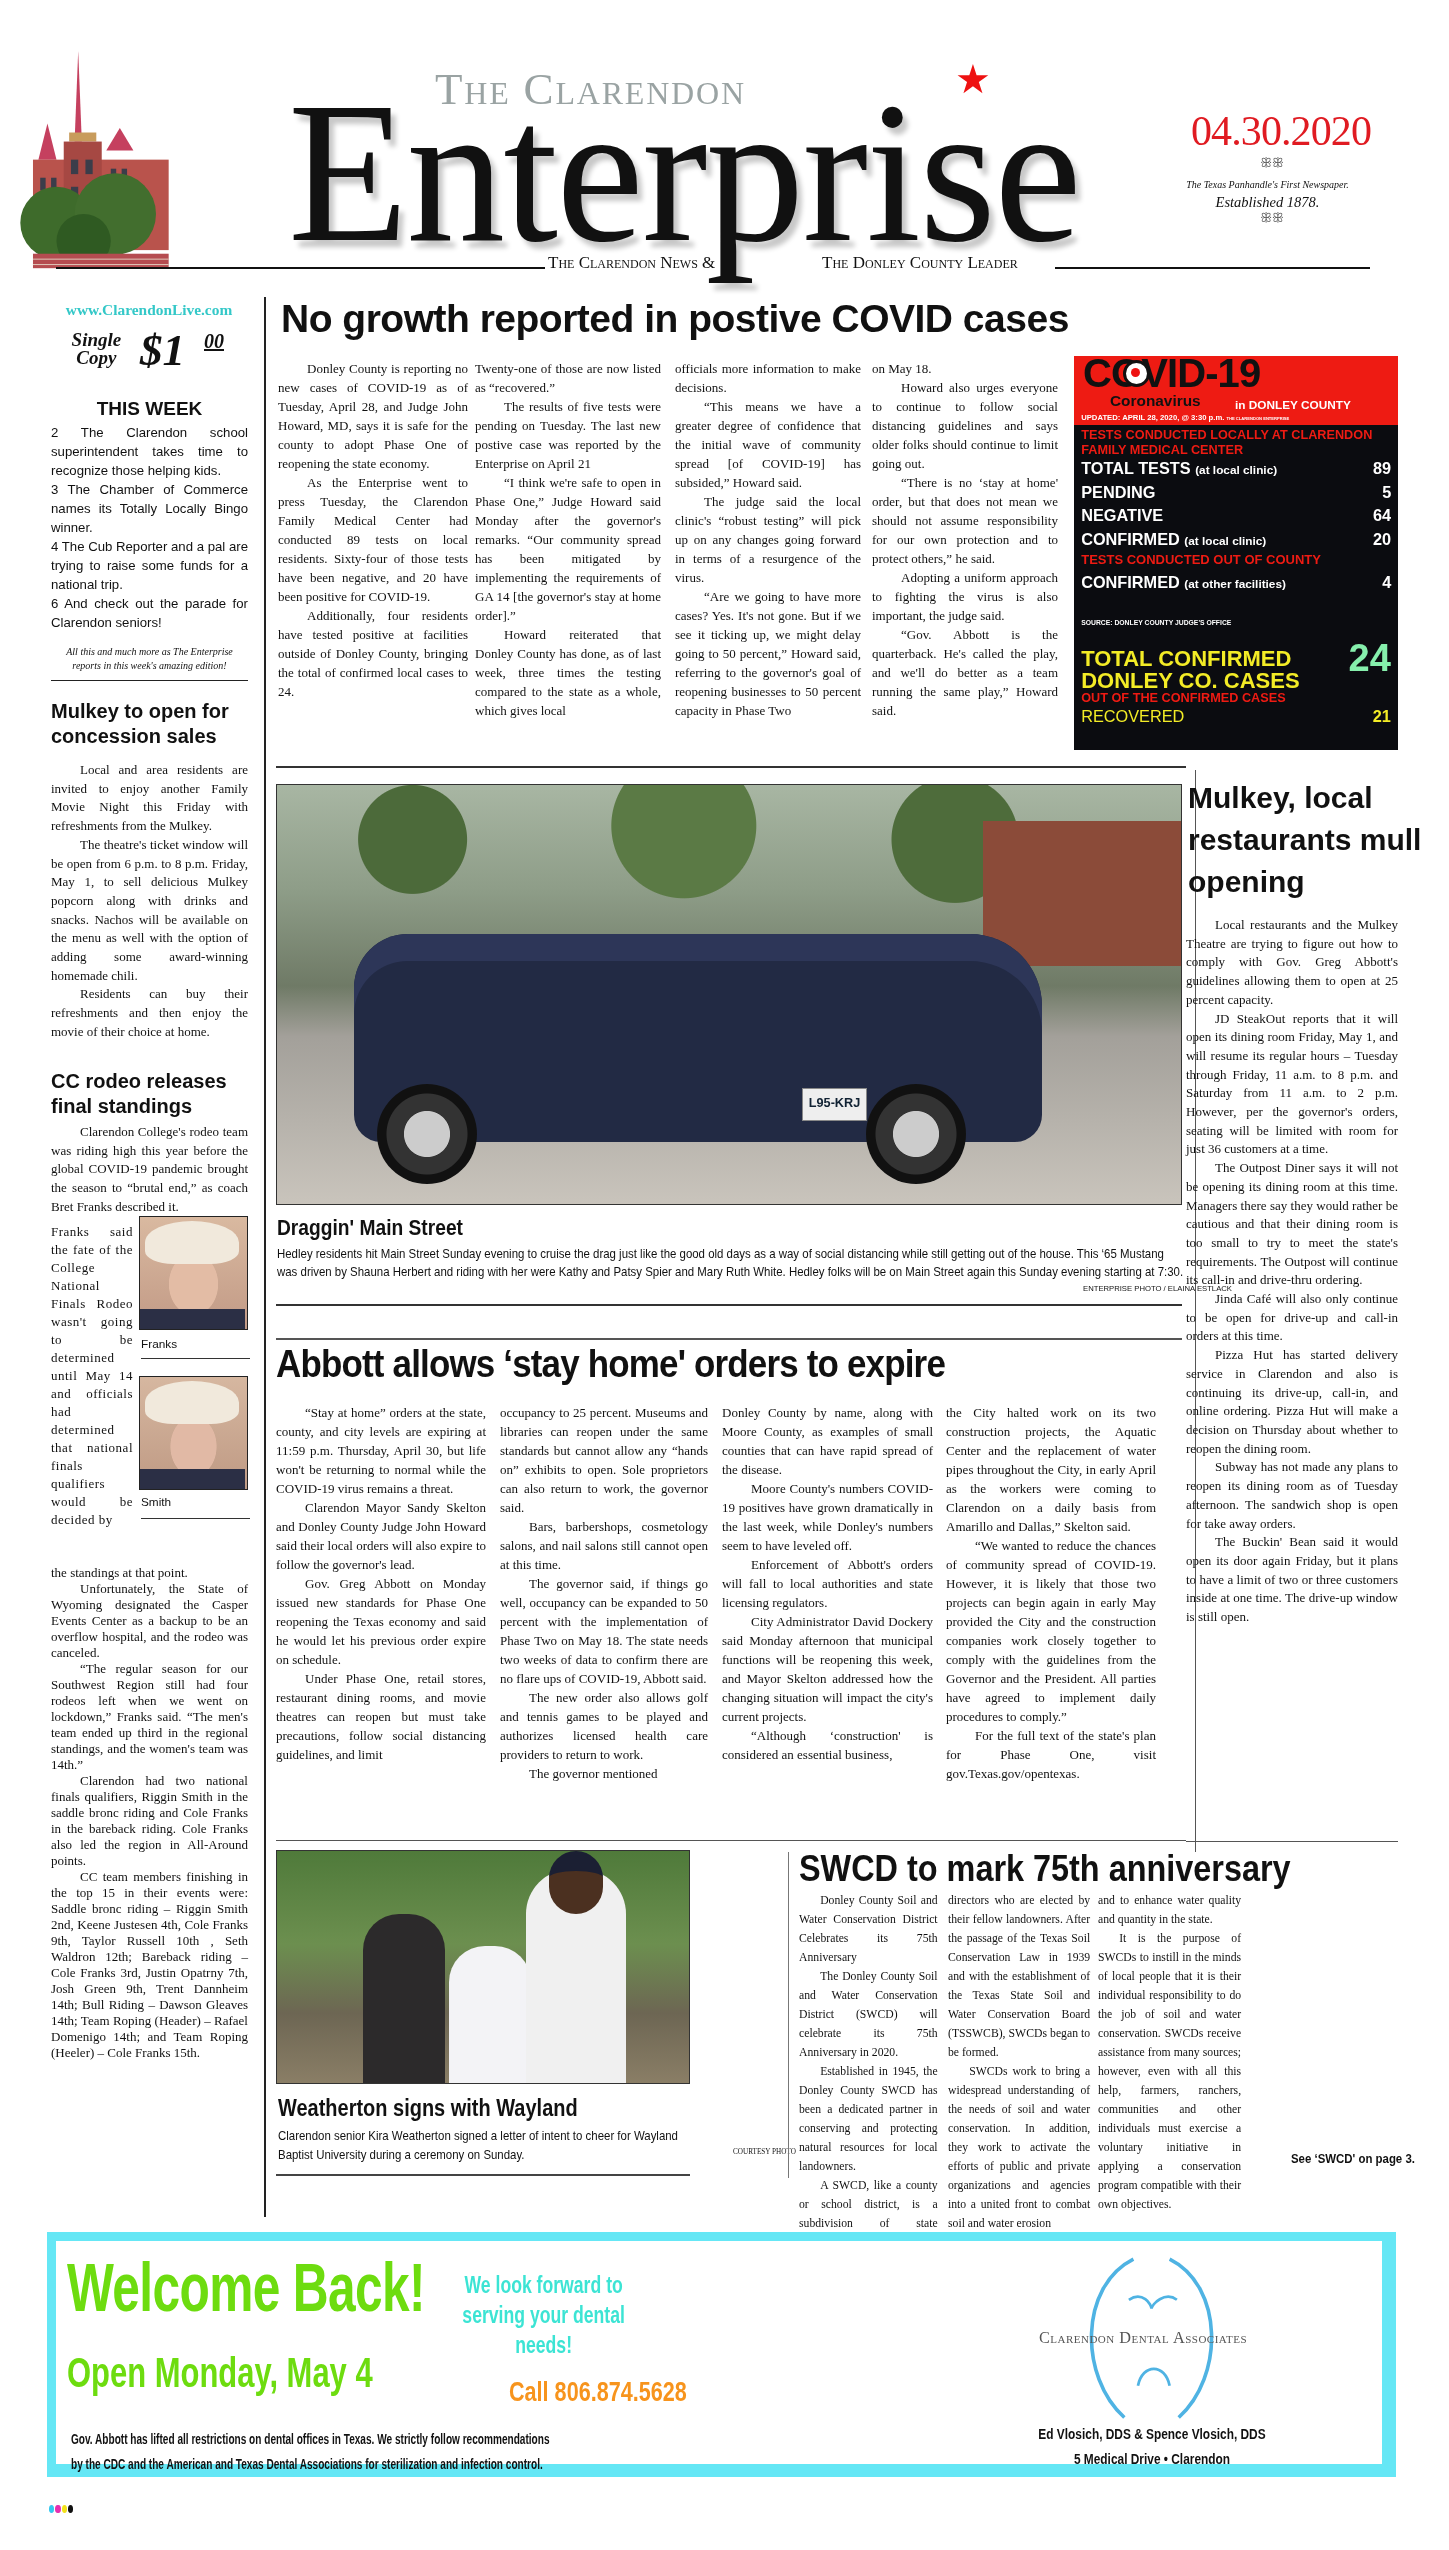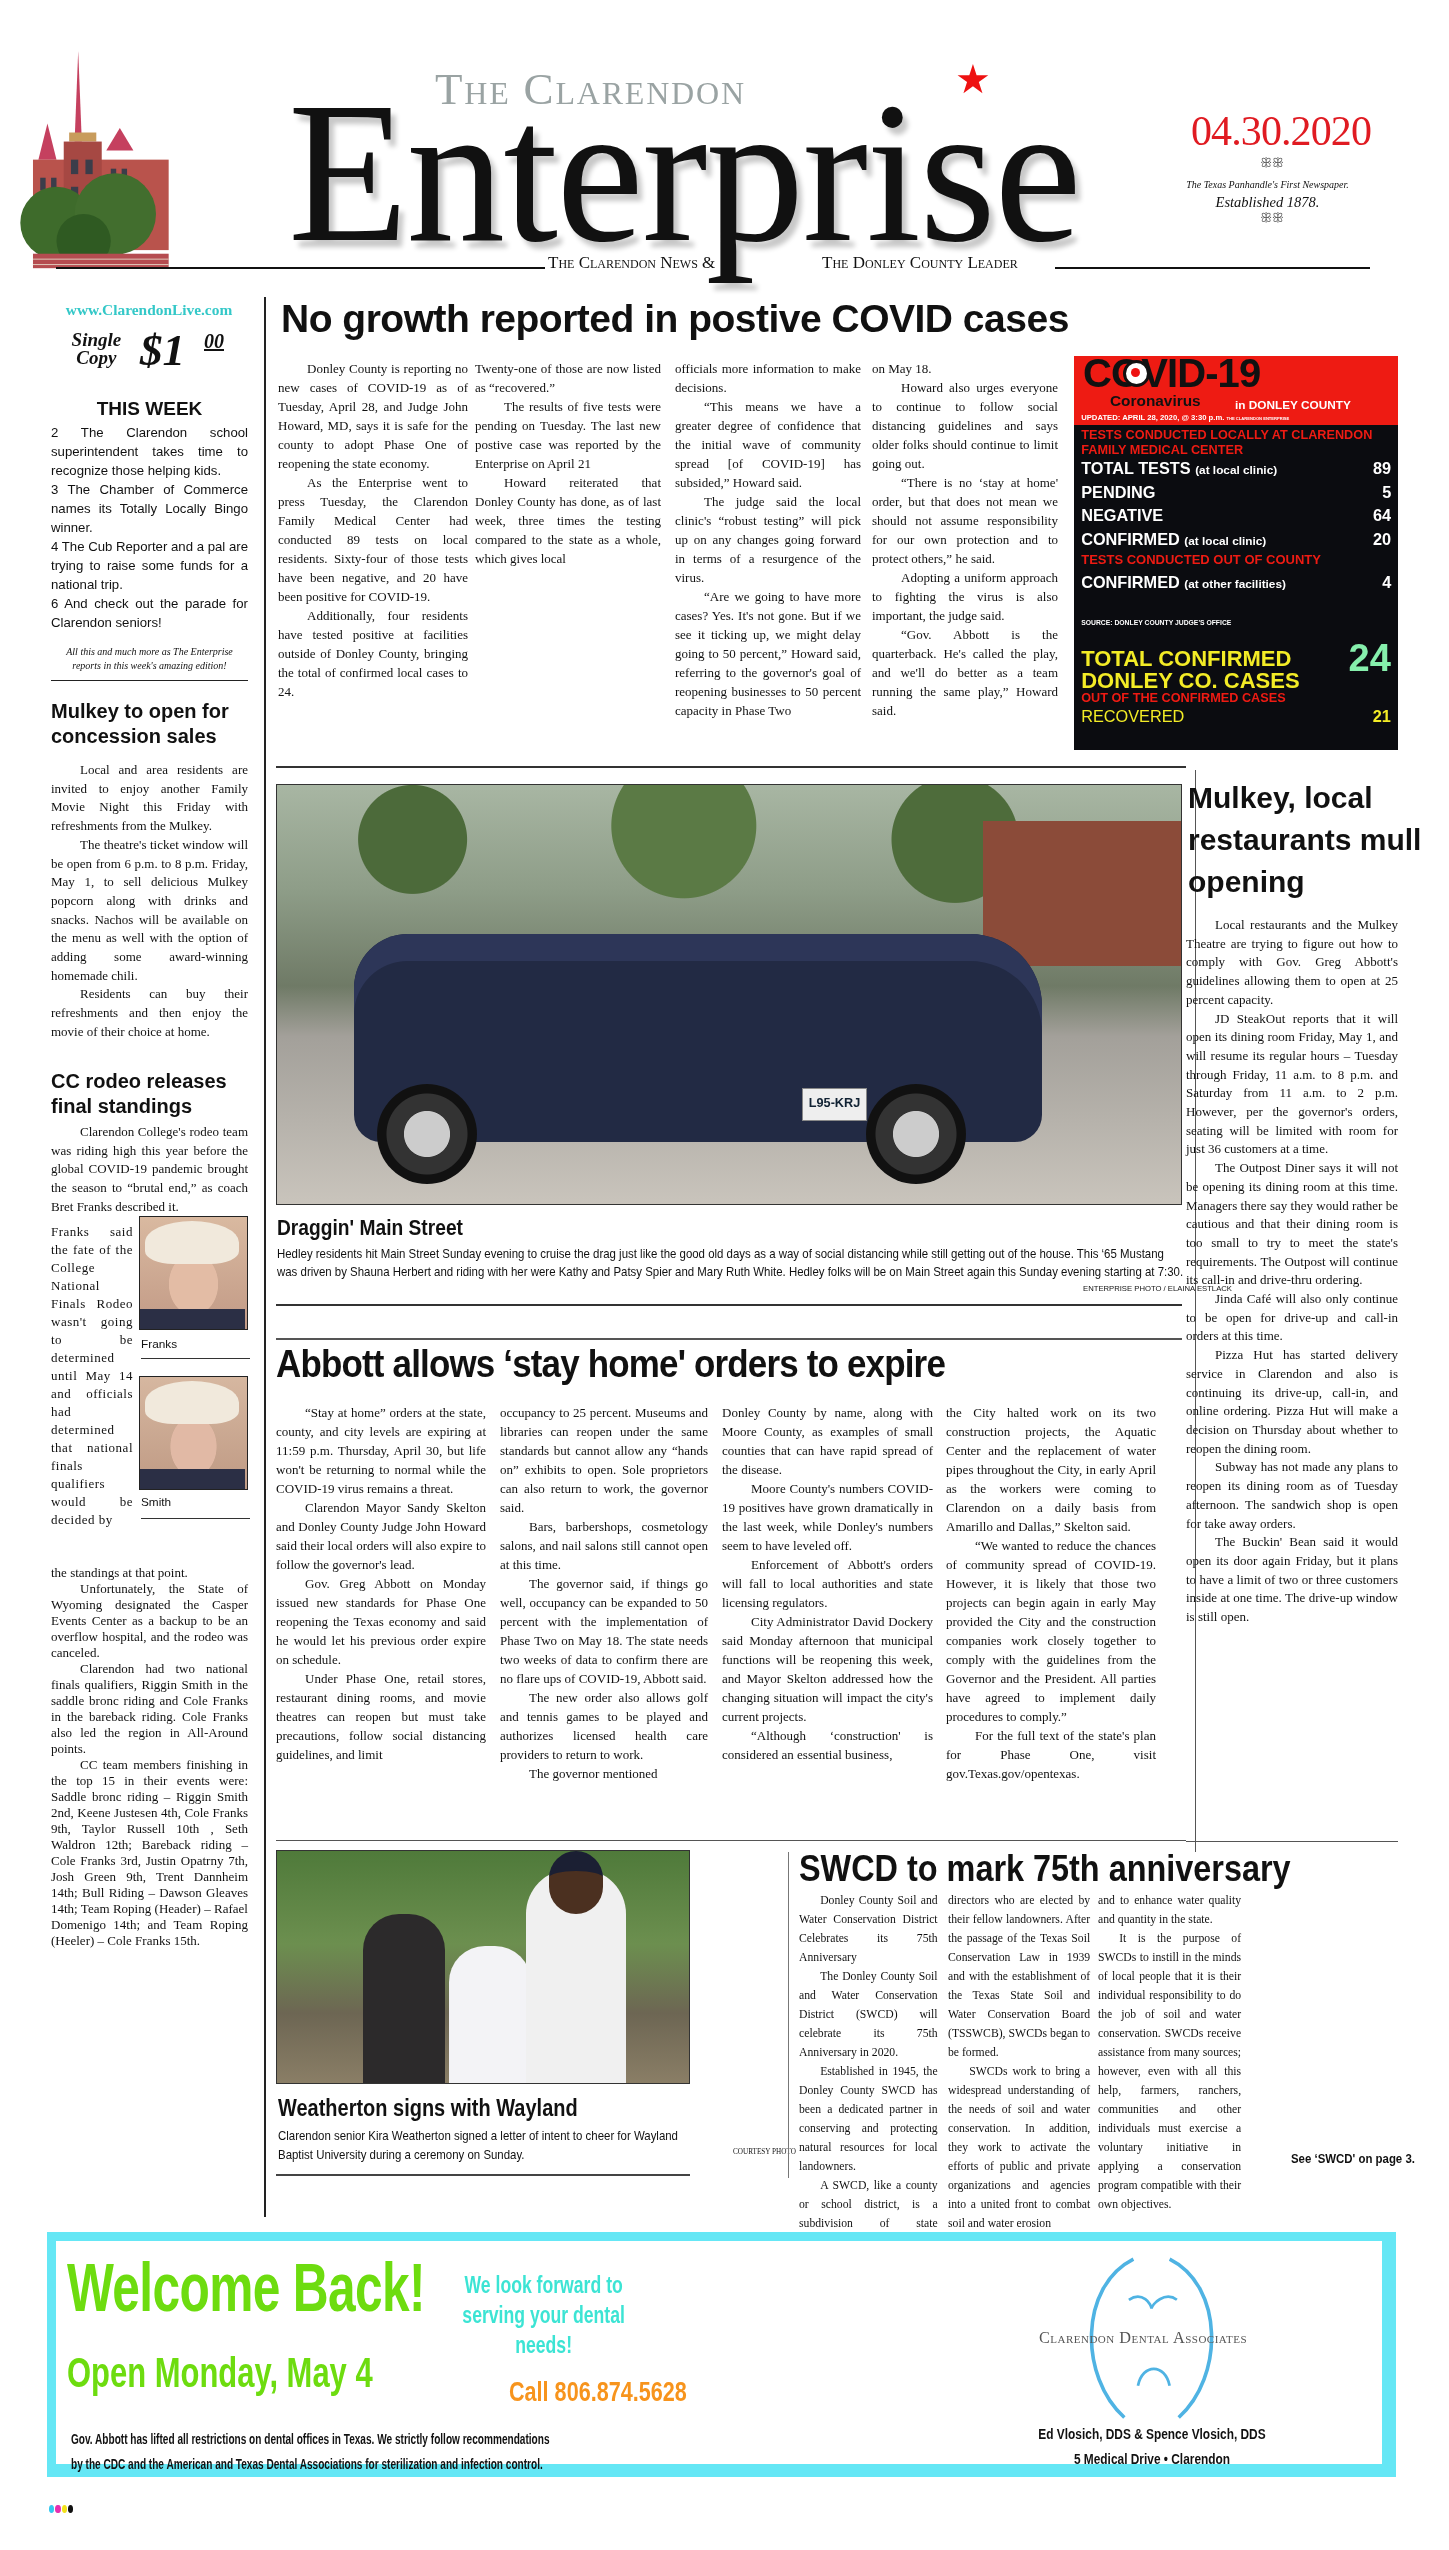--- a/index.html
+++ b/index.html
@@ -234,33 +234,35 @@
 <div class="abs" id="rule-franks"></div>
 <div class="abs" id="photo-smith">
     <div class="hat"></div>
     <div class="coat"></div>
   </div>
 <div class="abs" id="cap-smith">Smith</div>
 <div class="abs" id="rule-smith"></div>
 <div class="abs body" id="rodeo-body-bottom">
   <div>the standings at that point.</div>
   <p>Unfortunately, the State of Wyoming designated the Casper Events Center as a backup to be an overflow hospital, and the rodeo was canceled.</p>
+  <p>“The regular season for our Southwest Region still had four rodeos left when we went on lockdown,” Franks said. “The men's team ended up third in the regional standings, and the women's team was 14th.”</p>
   <p>Clarendon had two national finals qualifiers, Riggin Smith in the saddle bronc riding and Cole Franks in the bareback riding. Cole Franks also led the region in All-Around points.</p>
   <p>CC team members finishing in the top 15 in their events were: Saddle bronc riding – Riggin Smith 2nd, Keene Justesen 4th, Cole Franks 9th, Taylor Russell 10th , Seth Waldron 12th; Bareback riding – Cole Franks 3rd, Justin Opatrny 7th, Josh Green 9th, Trent Dannheim 14th; Bull Riding – Dawson Gleaves 14th; Team Roping (Header) – Rafael Domenigo 14th; and Team Roping (Heeler) – Cole Franks 15th.</p>
 </div>
 
 <h1 class="abs" id="covid-headline">No growth reported in postive COVID cases</h1>
 <div class="abs col" id="covid-col1">
   <p>Donley County is reporting no new cases of COVID-19 as of Tuesday, April 28, and Judge John Howard, MD, says it is safe for the county to adopt Phase One of reopening the state economy.</p>
   <p>As the Enterprise went to press Tuesday, the Clarendon Family Medical Center had conducted 89 tests on local residents. Sixty-four of those tests have been negative, and 20 have been positive for COVID-19.</p>
   <p>Additionally, four residents have tested positive at facilities outside of Donley County, bringing the total of confirmed local cases to 24.</p>
 </div>
 <div class="abs col" id="covid-col2">
   <div>Twenty-one of those are now listed as “recovered.”</div>
   <p>The results of five tests were pending on Tuesday. The last new postive case was reported by the Enterprise on April 21</p>
+  <p>“I think we're safe to open in Phase One,” Judge Howard said Monday after the governor's remarks. “Our community spread has been mitigated by implementing the requirements of GA 14 [the governor's stay at home order].”</p>
   <p>Howard reiterated that Donley County has done, as of last week, three times the testing compared to the state as a whole, which gives local</p>
 </div>
 <div class="abs col" id="covid-col3">
   <div>officials more information to make decisions.</div>
   <p>“This means we have a greater degree of confidence that the initial wave of community spread [of COVID-19] has subsided,” Howard said.</p>
   <p>The judge said the local clinic's “robust testing” will pick up on any changes going forward in terms of a resurgence of the virus.</p>
   <p>“Are we going to have more cases? Yes. It's not gone. But if we see it ticking up, we might delay going to 50 percent,” Howard said, referring to the governor's goal of reopening businesses to 50 percent capacity in Phase Two</p>
 </div>
 <div class="abs col" id="covid-col4">
   <div>on May 18.</div>

